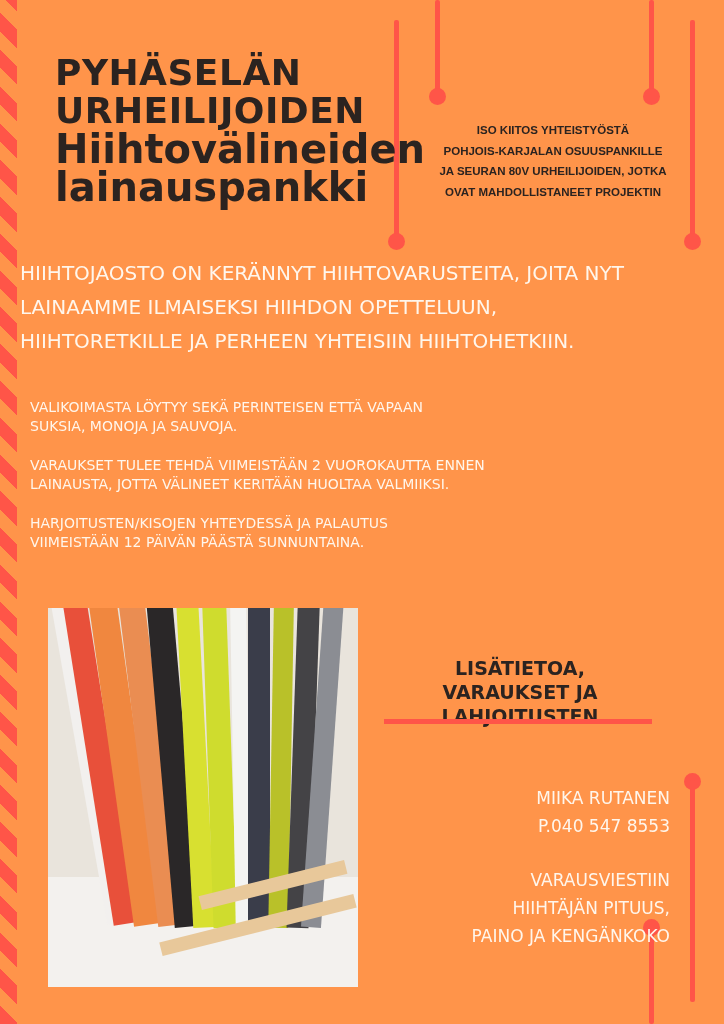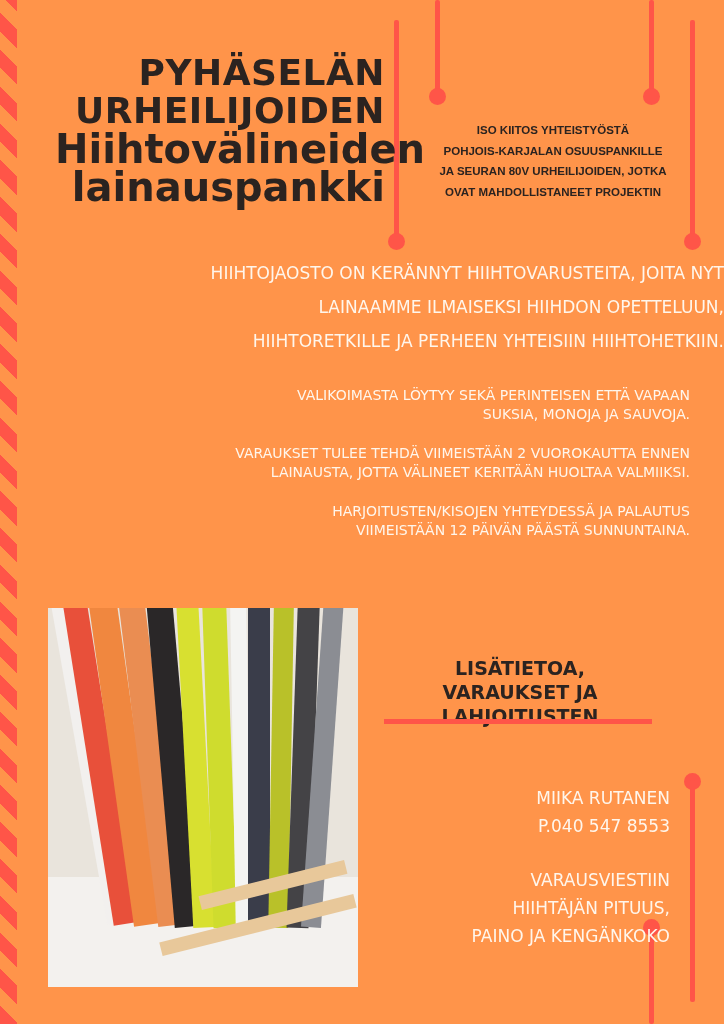--- a/index.html
+++ b/index.html
@@ -10,42 +10,42 @@
     }
     .stripes {
       position: absolute; left: 0; top: 0; width: 17px; height: 1024px;
       background: repeating-linear-gradient(45deg, #FF5548 0 13px, #FF944A 13px 26px);
     }
     .vline { position: absolute; width: 5px; background: #FF5548; border-radius: 2px; }
     .dot { position: absolute; width: 17px; height: 17px; border-radius: 50%; background: #FF5548; }
     .hline { position: absolute; left: 384px; top: 719px; width: 268px; height: 5px; background: #FF5548; }
 
     .title {
-      position: absolute; left: 55px; top: 54px; width: 330px; text-align: right;
+      position: absolute; left: 55px; top: 54px; width: 330px; text-align: left;
       color: #2B2320; font-weight: bold; line-height: 38px;
     }
     .title .t-upper { font-size: 36px; letter-spacing: 0.5px; display: block; font-family: "DejaVu Sans", sans-serif; }
     .title .t-lower { font-size: 40px; display: block; font-family: "DejaVu Sans", sans-serif; }
 
     .thanks {
       position: absolute; left: 408px; top: 120px; width: 290px; text-align: center;
       color: #2B2320; font-size: 11.5px; font-weight: bold; line-height: 20.5px;
       font-family: Liberation Sans, sans-serif;
     }
     .thanks span { display: block; white-space: nowrap; }
 
     .intro {
-      position: absolute; left: 20px; top: 256px; width: 704px; text-align: right;
-      color: #FFF6EC; font-size: 17px; line-height: 34px;
+      position: absolute; left: 20px; top: 256px; width: 704px; text-align: left;
+      color: #FFF6EC; font-size: 20px; line-height: 34px;
       font-family: "DejaVu Sans", sans-serif;
     }
     .intro span { display: block; white-space: nowrap; }
 
     .body-text {
-      position: absolute; left: 30px; top: 386px; width: 660px; text-align: right;
+      position: absolute; left: 30px; top: 398px; width: 660px; text-align: left;
       color: #FFF6EC; font-size: 14px; line-height: 19px;
       font-family: "DejaVu Sans", sans-serif;
     }
     .body-text p { margin: 0 0 20px 0; }
     .body-text span { display: block; white-space: nowrap; }
 
     .photo {
       position: absolute; left: 48px; top: 608px; width: 310px; height: 379px;
       background: #e9e4dc; overflow: hidden;
     }

